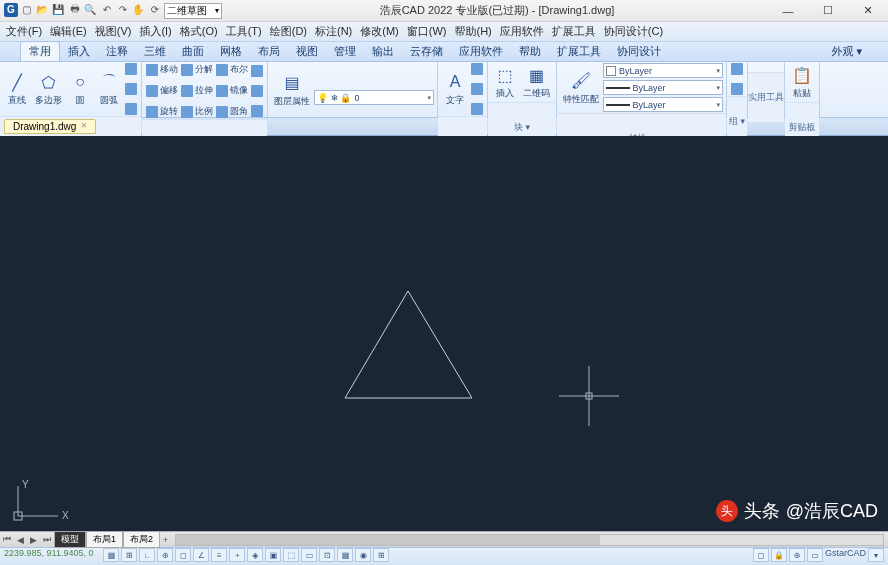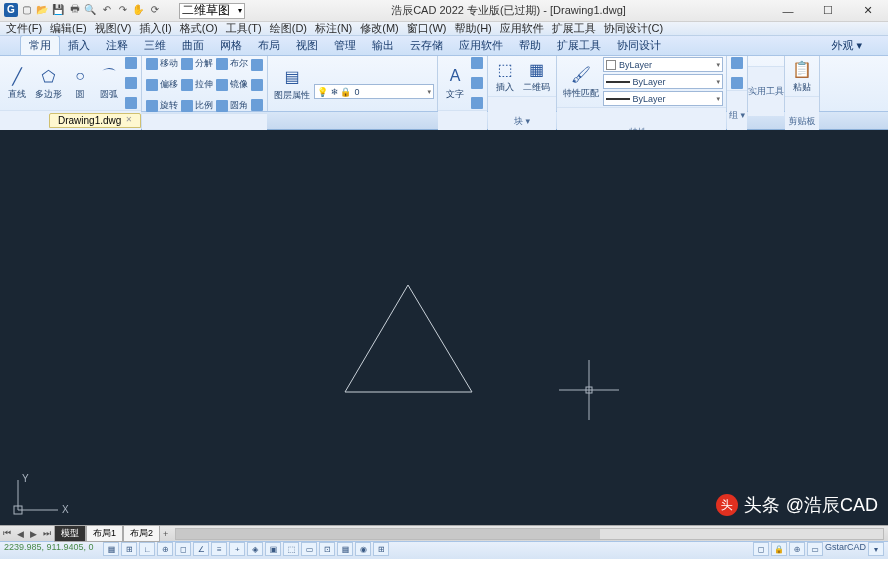--- a/index.html
+++ b/index.html
@@ -6,25 +6,25 @@
 body { width: 888px; height: 565px; overflow: hidden; background: #fff; }
 
 
 .titlebar { height: 22px; background: linear-gradient(#f5f5f5,#e8e8e8); display: flex; align-items: center; border-bottom: 1px solid #d0d0d0; }
 .titlebar .qat { display: flex; gap: 2px; padding: 0 4px; }
 .titlebar .qat .ico { width: 14px; height: 14px; font-size: 10px; display:flex; align-items:center; justify-content:center; color:#555; }
 .titlebar .qat .ico.logo { background:#1f5fa8; color:#fff; border-radius:2px; font-weight:bold; }
 .titlebar .title-text { flex: 1; text-align: center; font-size: 11px; color: #333; }
 .titlebar .winbtns { display:flex; }
 .titlebar .winbtns span { width: 40px; height:22px; display:flex; align-items:center; justify-content:center; font-size:11px; color:#333; }
-.titlebar .qat-combo { font-size:12px; height:16px; border:1px solid #aaa; background:#fff; padding:0 14px 0 2px; display:flex; align-items:center; position:relative;margin-left:15px; }
+.titlebar .qat-combo { font-size:10px; height:16px; border:1px solid #aaa; background:#fff; padding:0 14px 0 2px; display:flex; align-items:center; position:relative; }
 .titlebar .qat-combo::after { content:"▾"; position:absolute; right:2px; font-size:8px; }
 
 
-.menubar { height: 14px; background: linear-gradient(#eef3fa,#dce8f7); display:flex; align-items:center; gap:8px; padding:0 6px; font-size:11px; color:#2a2a2a; border-bottom:1px solid #bcd0e8; }
+.menubar { height: 20px; background: linear-gradient(#eef3fa,#dce8f7); display:flex; align-items:center; gap:8px; padding:0 6px; font-size:11px; color:#2a2a2a; border-bottom:1px solid #bcd0e8; }
 .menubar span { white-space:nowrap; }
 
 
 .ribbontabs { height: 20px; background: linear-gradient(#dfeafc,#cde0f7); display:flex; align-items:flex-end; padding:0 20px; font-size:11px; border-bottom:1px solid #a8c4e6; }
 .ribbontabs .tab { padding: 2px 8px; color:#1a3d6e; }
 .ribbontabs .tab.active { background:#f0f6fd; border:1px solid #a8c4e6; border-bottom:none; border-radius:3px 3px 0 0; }
 .ribbontabs .spacer { flex:1; }
 .ribbontabs .right { color:#1a3d6e; padding:2px 6px; }
 
 
@@ -38,21 +38,21 @@
 .smallcol { display:flex; flex-direction:column; gap:8px; }
 .smallbtn { display:flex; align-items:center; gap:2px; font-size:9px; white-space:nowrap; padding:0 1px; }
 .smallbtn .sicon { width:12px; height:12px; background:#6a9ed8; border-radius:1px; display:inline-block; }
 .layer-row { display:flex; align-items:center; gap:2px; }
 .layer-combo { width:120px; height:15px; border:1px solid #9fb8d8; background:#fff; font-size:9px; display:flex; align-items:center; padding:0 2px; position:relative; }
 .layer-combo::after { content:"▾"; position:absolute; right:2px; font-size:7px; color:#666; }
 .line-swatch { width:24px; height:2px; background:#333; display:inline-block; }
 
 
 .doctabs { height:18px; background:linear-gradient(#d8e6f7,#c6d9f0); display:flex; align-items:center; padding:0 4px; border-bottom:1px solid #8aaed6; }
-.doctab { background:#fff8d0; border:1px solid #d0c070; padding:1px 8px; font-size:10px; border-radius:2px 2px 0 0; display:flex; align-items:flex-start; gap:4px;margin-left:45px; }
+.doctab { background:#fff8d0; border:1px solid #d0c070; padding:1px 8px; font-size:10px; border-radius:2px 2px 0 0; display:flex; align-items:flex-start; gap:4px; }
 .doctab .x { font-size:8px; color:#999; }
 
 
 .canvas { position:relative; background:#1a2633; height:395px; overflow:hidden; }
 .canvas svg { width:100%; height:100%; }
 .watermark { position:absolute; right:10px; bottom:8px; color:#fff; font-size:18px; display:flex; align-items:center; gap:6px; }
 .watermark .wlogo { width:22px; height:22px; border-radius:50%; background:#e03020; display:flex; align-items:center; justify-content:center; font-size:12px; }
 
 
 .layouttabs { height:16px; background:linear-gradient(#e8e8e8,#d8d8d8); display:flex; align-items:center; font-size:9px; border-top:1px solid #aaa; }

